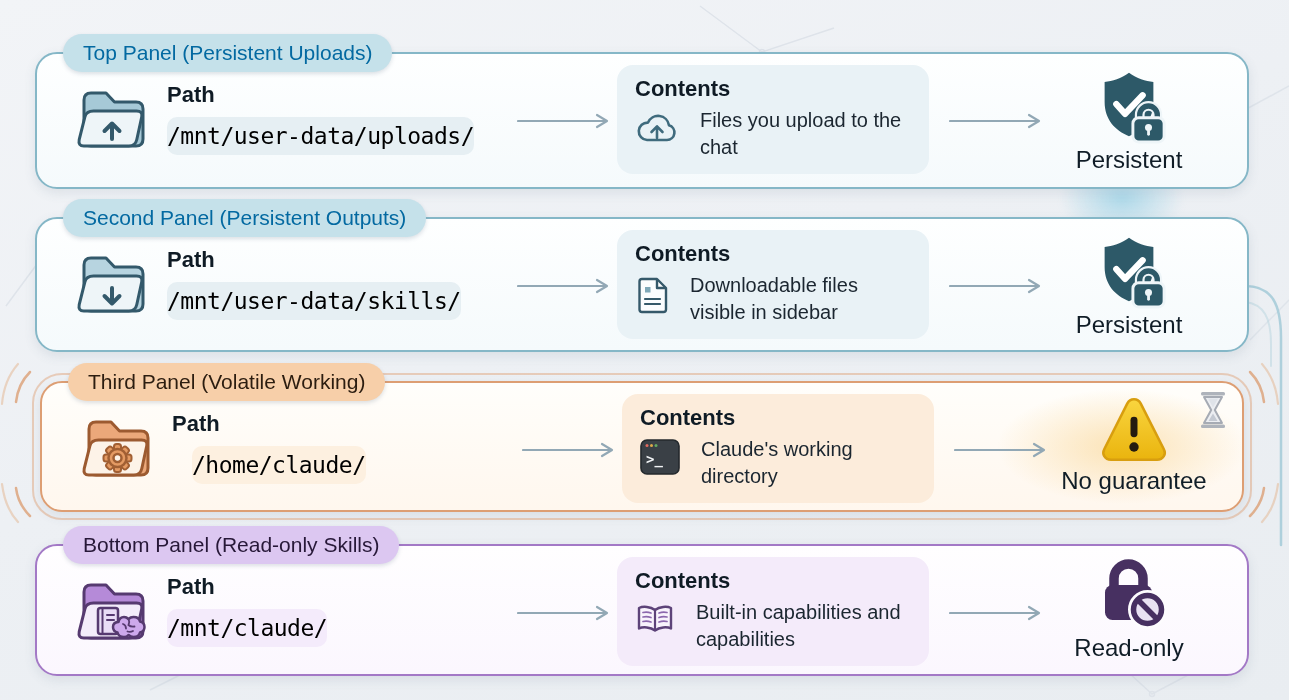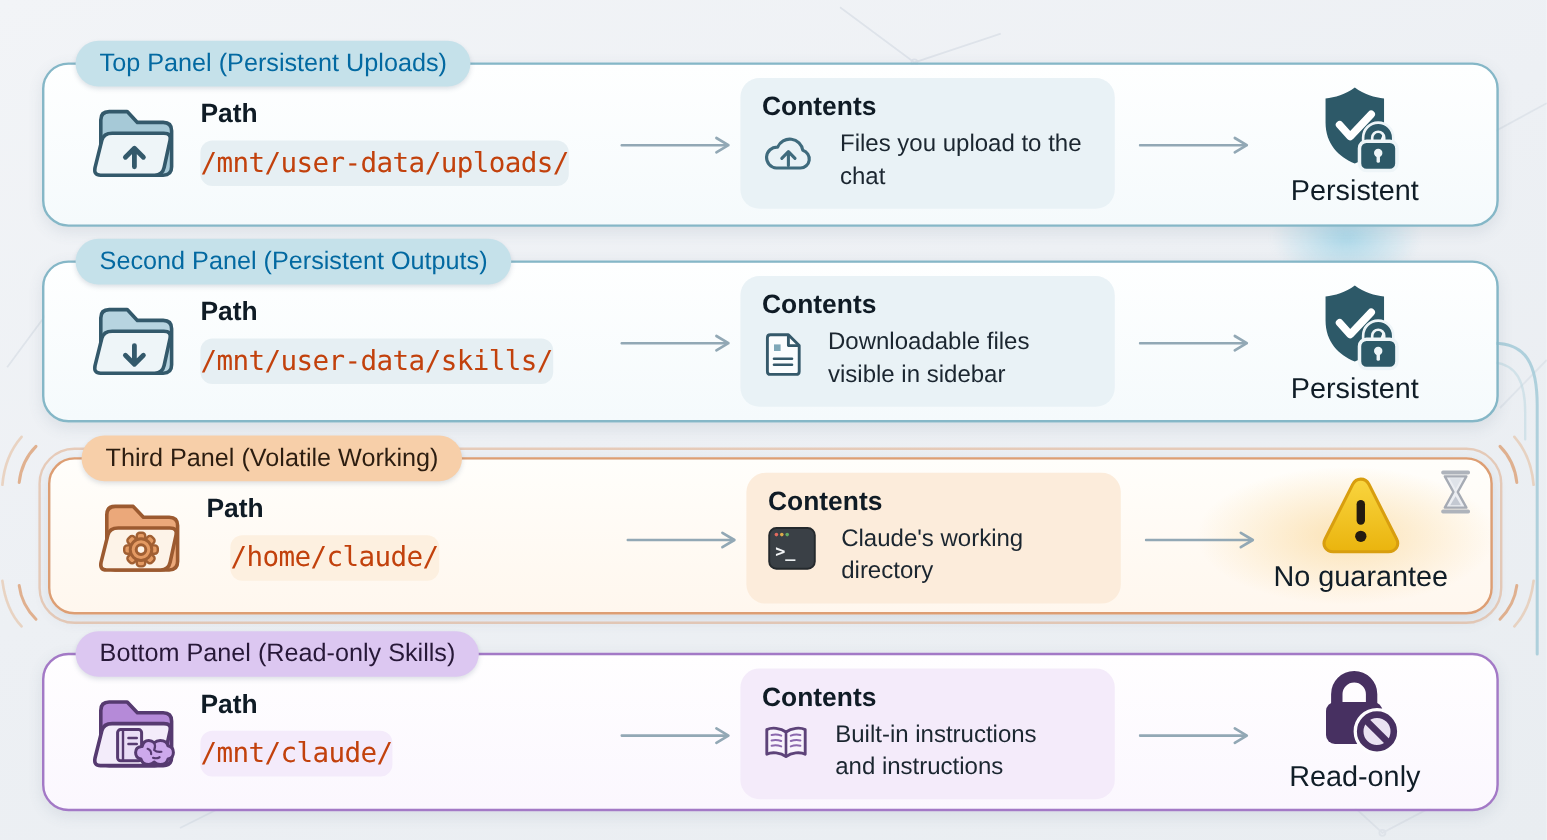--- a/index.html
+++ b/index.html
@@ -22,21 +22,21 @@
   .echo{position:absolute;inset:-10px;border:2px solid rgba(221,158,114,.45);border-radius:30px;pointer-events:none;}
   .badge{position:absolute;left:26px;top:-20px;height:38px;line-height:38px;padding:0 20px;
     border-radius:19px;font-size:21px;color:#0369a1;box-shadow:0 2px 4px rgba(80,100,125,.20);white-space:nowrap;z-index:3;}
   .teal  .badge{background:#c5e1ea;}
   .orange .badge{background:#f7cfa9;color:#2c1d10;}
   .purple .badge{background:#dcc7f1;color:#271838;}
   .folder{position:absolute;left:36px;top:24px;width:80px;height:80px;}
   .path-col{position:absolute;left:130px;top:28px;}
   .field-label{font-size:22px;font-weight:bold;color:#0f1b25;}
   .path-chip{display:inline-block;margin-top:9px;padding:6px 0;border-radius:10px;
-    font-family:"DejaVu Sans Mono",monospace;font-size:23px;letter-spacing:-0.5px;color:#c2410c;white-space:nowrap;}
+    font-family:"DejaVu Sans Mono",monospace;font-size:23px;letter-spacing:-0.5px;color:#000000;white-space:nowrap;}
   .teal  .path-chip{background:#e6eff3;}
   .orange .path-chip{background:#fdf0e0;margin-left:20px;}
   .purple .path-chip{background:#f4ebfb;}
   .arrow{position:absolute;top:58px;}
   .arrow.a1{left:480px;}
   .arrow.a2{left:912px;}
   .contents-box{position:absolute;left:580px;top:11px;width:312px;box-sizing:border-box;
     border-radius:16px;padding:11px 18px 13px;}
   .teal  .contents-box{background:#e9f2f6;}
   .orange .contents-box{background:#fcecdb;}
@@ -327,21 +327,21 @@
   <div class="contents-box">
     <div class="field-label">Contents</div>
     <div class="contents-row">
       <span class="contents-icon">
         <svg width="40" height="34" viewBox="0 0 40 32">
           <path d="M20 7 C15.5 3.5 8 3 4 5 V25.5 C8 23.5 15.5 24 20 27.5 C24.5 24 32 23.5 36 25.5 V5 C32 3 24.5 3.5 20 7 Z" fill="#f8f3fc" stroke="#5d4379" stroke-width="2.4" stroke-linejoin="round"></path>
           <path d="M20 7 V27.5" stroke="#5d4379" stroke-width="2.2"></path>
           <path d="M8 9.5 q4 -1 8 0.5 M8 14 q4 -1 8 0.5 M8 18.5 q4 -1 8 0.5 M24 10 q4 -1.5 8 -0.5 M24 14.5 q4 -1.5 8 -0.5 M24 19 q4 -1.5 8 -0.5" fill="none" stroke="#8b68ad" stroke-width="1.7" stroke-linecap="round"></path>
         </svg>
       </span>
-      <span class="contents-text">Built-in instructions and instructions</span>
+      <span class="contents-text">Built-in capabilities and capabilities</span>
     </div>
   </div>
 
   <svg class="arrow a2" width="100" height="18" viewBox="0 0 100 18">
     <g stroke="#92a8b5" stroke-width="2.2" fill="none" stroke-linecap="round" stroke-linejoin="round">
       <line x1="1" y1="9" x2="88" y2="9"></line>
         <path d="M80 3 L90 9 L80 15"></path>
     </g>
   </svg>
 

